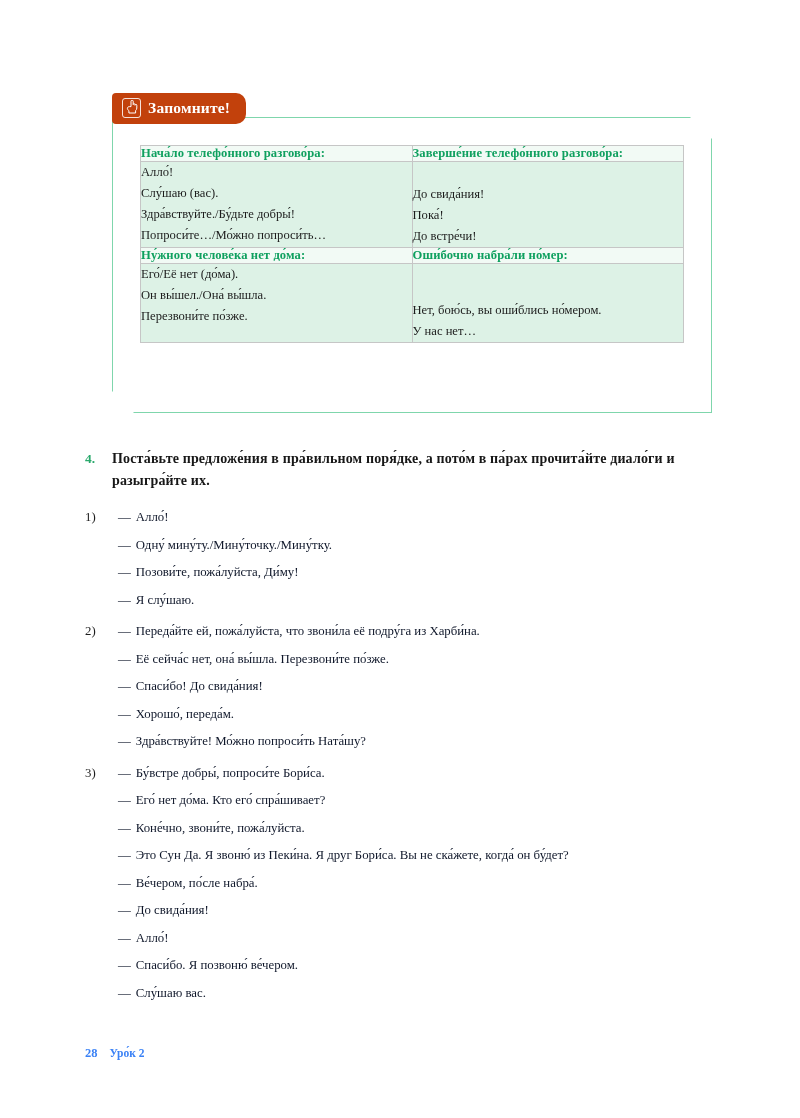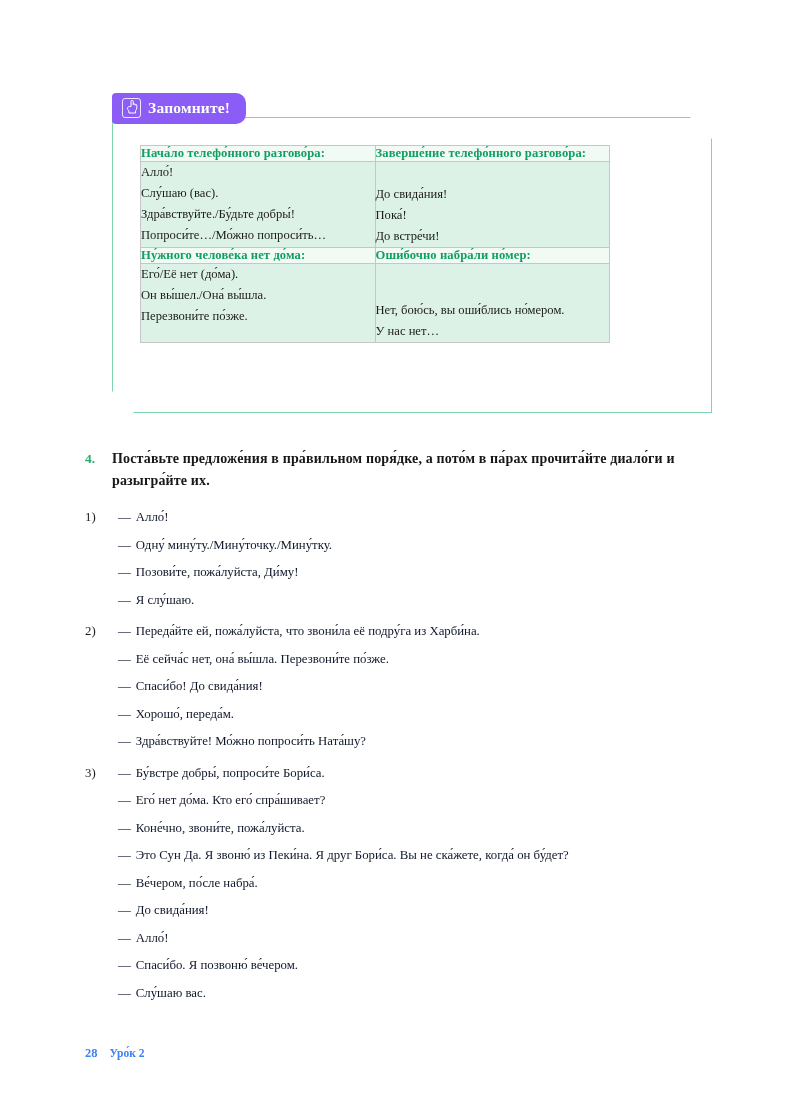--- a/index.html
+++ b/index.html
@@ -30,21 +30,21 @@
     left: 112px;
     top: 93px;
     width: 600px;
   }
 
   .remember-badge {
     position: relative;
     display: inline-flex;
     align-items: center;
     gap: 7px;
-    background: #8b5cf6;
+    background: #c2410c;
     color: #ffffff;
     padding: 5px 16px 6px 10px;
     border-radius: 4px 10px 10px 4px;
     font-family: "Liberation Serif", "DejaVu Serif", serif;
     font-weight: bold;
     font-size: 15.5px;
     letter-spacing: .2px;
     z-index: 3;
   }
   .remember-badge .hand-icon {
@@ -80,21 +80,21 @@
     background: #ffffff;
     -webkit-clip-path: polygon(0 0, calc(100% - 21px) 0, 100% 21px, 100% 100%, 21px 100%, 0 calc(100% - 21px));
     clip-path: polygon(0 0, calc(100% - 21px) 0, 100% 21px, 100% 100%, 21px 100%, 0 calc(100% - 21px));
   }
 
   
   .phrase-table {
     position: absolute;
     left: 28px;
     top: 52px;
-    width: 470px;
+    width: 544px;
     border-collapse: collapse;
     table-layout: fixed;
     border: 1px solid #c6c6c6;
     background: #ddf2e6;
   }
   .phrase-table td {
     border: 1px solid #c6c6c6;
     vertical-align: top;
     padding: 0;
   }

